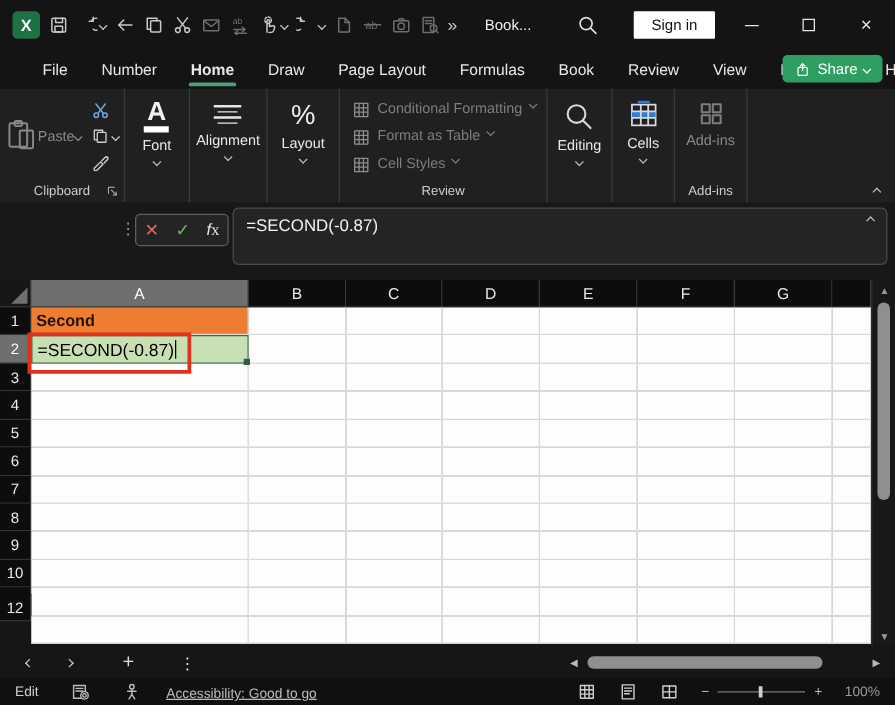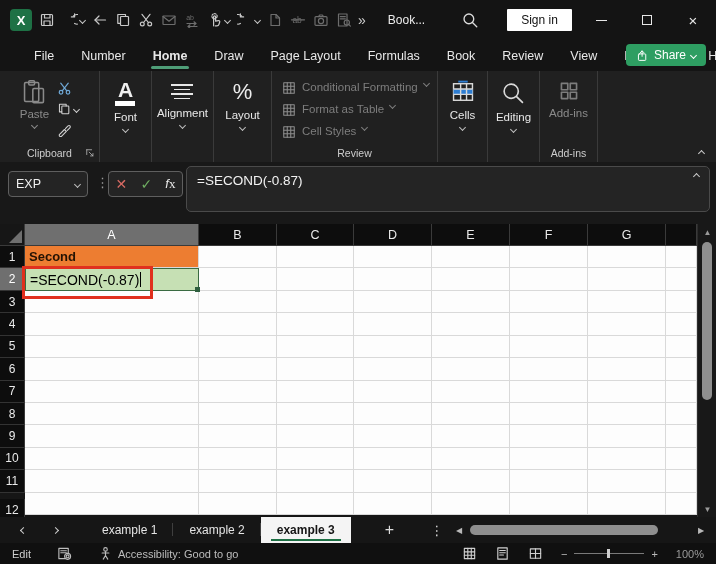--- a/index.html
+++ b/index.html
@@ -34,21 +34,21 @@
   .rgroup-label{position:absolute;bottom:3px;left:0;right:0;text-align:center;font-size:10.5px;color:#cdcdcd;}
   .bigbtn{display:flex;flex-direction:column;align-items:center;margin-top:9px;color:#e0e0e0;}
   .bigbtn .blabel{font-size:11.5px;margin-top:5px;color:#e8e8e8;}
   .bigbtn .blabel.dim{color:#8a8a8a;}
   .chev{display:inline-block;width:5px;height:5px;border-right:1.3px solid currentColor;border-bottom:1.3px solid currentColor;transform:rotate(45deg);}
   .chev.up{transform:rotate(-135deg);}
   .chev.left{transform:rotate(135deg);}
   .chev.right{transform:rotate(-45deg);}
   .bigbtn .chev{margin-top:4px;color:#bdbdbd;}
   .clip-body{display:flex;margin-top:8px;gap:8px;}
-  .paste-col{display:flex;flex-direction:column;align-items:center;color:#8a8a8a;}
+  .paste-col{display:flex;flex-direction:row;align-items:center;color:#8a8a8a;}
   .mini-col{display:flex;flex-direction:column;gap:6px;align-items:flex-start;padding-top:2px;}
   .mini-row{display:flex;align-items:center;gap:3px;color:#cfcfcf;}
   .fontA{font-size:21px;line-height:20px;color:#f0f0f0;font-weight:bold;text-align:center;}
   .fontA .bar{width:20px;height:5px;background:#fff;margin-top:1px;}
   .alines{display:flex;flex-direction:column;gap:3px;align-items:center;padding-top:4px;}
   .alines div{height:1.6px;background:#e6e6e6;}
   .pct{font-size:22px;color:#ececec;line-height:24px;}
   .styles-rows{display:flex;flex-direction:column;gap:8px;margin-top:10px;width:100%;padding-left:10px;}
   .style-row{display:flex;align-items:flex-start;gap:6px;color:#7d7d7d;font-size:11.5px;white-space:nowrap;}
   .dialog-launcher{position:absolute;bottom:4px;right:4px;color:#b4b4b4;}
@@ -95,21 +95,21 @@
   .skebab{color:#dcdcdc;font-size:13px;margin-left:36px;}
   .hscroll{position:absolute;right:8px;top:5px;width:256px;height:16px;display:flex;align-items:center;}
   .harrow{color:#b8b8b8;font-size:8px;width:14px;text-align:center;}
   .htrack{position:relative;flex:1;height:16px;}
   .hthumb{position:absolute;left:4px;top:3px;width:188px;height:10px;background:#8f8f8f;border-radius:5px;}
   .hspace{flex:1;}
 
   
   .statusbar{position:absolute;top:543px;left:0;width:716px;height:21px;background:#101010;display:flex;align-items:center;font-size:11px;color:#cfcfcf;}
   .sb-mode{margin-left:12px;}
-  .sb-icon{margin-left:26px;color:#bdbdbd;display:flex;align-items:center;gap:5px;}
+  .sb-icon{margin-left:26px;color:#bdbdbd;display:flex;align-items:flex-end;gap:20px;text-decoration:underline;}
   .sb-right{position:absolute;right:0;top:0;height:21px;display:flex;align-items:center;gap:18px;padding-right:12px;}
   .zoomctl{display:flex;align-items:center;gap:7px;color:#b9b9b9;}
   .ztrack{position:relative;width:70px;height:1px;background:#7a7a7a;}
   .zthumb{position:absolute;left:33px;top:-4px;width:3px;height:9px;background:#cfcfcf;}
   .zpct{color:#9a9a9a;}
   svg{display:block;}
 </style>
 </head>
 <body>
 
@@ -392,49 +392,49 @@
                 <path d="M2 6h12M2 10h12M6 2v12M10 2v12"></path>
               </svg>
             </span>
             <span>Cell Styles</span>
             <span class="chev"></span>
           </div>
         </div>
       <div class="rgroup-label">Review</div>
     </div>
 
+    <div class="rgroup" style="width:52px;">
+      <div class="bigbtn">
+        <span id="ic-editmag">
+            <svg width="26" height="26" viewBox="0 0 22 22" fill="none" stroke="#d9d9d9" stroke-width="1.4" stroke-linecap="round">
+              <circle cx="9.5" cy="9.5" r="6"></circle>
+              <path d="M14 14l5 5"></path>
+            </svg>
+          </span>
+        <span class="blabel">Editing</span>
+        <span class="chev"></span>
+      </div>
+    </div>
+
     <div class="rgroup" style="width:50px;">
       <div class="bigbtn">
         <span id="ic-cells">
             <svg width="26" height="24" viewBox="0 0 22 20" fill="none" stroke="#d9d9d9" stroke-width="1.2">
               <path d="M2 1v-0"></path>
               <rect x="3" y="3" width="16" height="14"></rect>
               <rect x="3" y="7.5" width="16" height="4.5" fill="#2d7dd2" stroke="none"></rect>
               <path d="M3 7.5h16M3 12h16M9 3v14M14 3v14"></path>
               <path d="M7 1.2h8" stroke="#2d7dd2" stroke-width="1.6"></path>
             </svg>
           </span>
         <span class="blabel">Cells</span>
         <span class="chev"></span>
       </div>
     </div>
 
-    <div class="rgroup" style="width:52px;">
-      <div class="bigbtn">
-        <span id="ic-editmag">
-            <svg width="26" height="26" viewBox="0 0 22 22" fill="none" stroke="#d9d9d9" stroke-width="1.4" stroke-linecap="round">
-              <circle cx="9.5" cy="9.5" r="6"></circle>
-              <path d="M14 14l5 5"></path>
-            </svg>
-          </span>
-        <span class="blabel">Editing</span>
-        <span class="chev"></span>
-      </div>
-    </div>
-
     <div class="rgroup" style="width:58px;">
       <div class="bigbtn">
         <span id="ic-addins" style="color:#7d7d7d;">
             <svg width="22" height="22" viewBox="0 0 16 16" fill="none" stroke="currentColor" stroke-width="1.2" stroke-linecap="round" stroke-linejoin="round">
               <rect x="2.5" y="2.5" width="4.6" height="4.6"></rect>
               <rect x="8.9" y="2.5" width="4.6" height="4.6"></rect>
               <rect x="2.5" y="8.9" width="4.6" height="4.6"></rect>
               <rect x="8.9" y="8.9" width="4.6" height="4.6"></rect>
             </svg>
           </span>
@@ -442,24 +442,20 @@
       </div>
       <div class="rgroup-label">Add-ins</div>
     </div>
 
     <div class="rgroup" style="flex:1;border-right:none;">
       <span class="ribbon-collapse chev up"></span>
     </div>
   </div>
 
   <div class="formula-row">
-    <div class="namebox">
-      <span>EXP</span>
-      <span class="chev"></span>
-    </div>
     <span class="fdots">⋮</span>
     <div class="fbtns">
       <span class="fx-cancel">✕</span>
       <span class="fx-enter">✓</span>
       <span class="fx-fn"><i>f</i>x</span>
     </div>
     <div class="fbar">
       <span>=SECOND(-0.87)</span>
       <span class="fbar-collapse chev up"></span>
     </div>
@@ -572,21 +568,21 @@
       <div class="cell" style="left: 666px; top: 223.78px; width: 31px; height: 22.42px;"></div>
       <div class="rowhead" style="top: 246.2px; height: 22.42px;">11</div>
       <div class="cell" style="left: 25px; top: 246.2px; width: 174px; height: 22.42px;"></div>
       <div class="cell" style="left: 199px; top: 246.2px; width: 78px; height: 22.42px;"></div>
       <div class="cell" style="left: 277px; top: 246.2px; width: 77px; height: 22.42px;"></div>
       <div class="cell" style="left: 354px; top: 246.2px; width: 78px; height: 22.42px;"></div>
       <div class="cell" style="left: 432px; top: 246.2px; width: 78px; height: 22.42px;"></div>
       <div class="cell" style="left: 510px; top: 246.2px; width: 78px; height: 22.42px;"></div>
       <div class="cell" style="left: 588px; top: 246.2px; width: 78px; height: 22.42px;"></div>
       <div class="cell" style="left: 666px; top: 246.2px; width: 31px; height: 22.42px;"></div>
-      <div class="rowhead" style="top: 251px; height: 22.42px; margin-top: 24px;">12</div>
+      <div class="rowhead" style="top: 251px; height: 22.42px;">12</div>
       <div class="cell" style="left: 25px; top: 268.62px; width: 174px; height: 22.42px;"></div>
       <div class="cell" style="left: 199px; top: 268.62px; width: 78px; height: 22.42px;"></div>
       <div class="cell" style="left: 277px; top: 268.62px; width: 77px; height: 22.42px;"></div>
       <div class="cell" style="left: 354px; top: 268.62px; width: 78px; height: 22.42px;"></div>
       <div class="cell" style="left: 432px; top: 268.62px; width: 78px; height: 22.42px;"></div>
       <div class="cell" style="left: 510px; top: 268.62px; width: 78px; height: 22.42px;"></div>
       <div class="cell" style="left: 588px; top: 268.62px; width: 78px; height: 22.42px;"></div>
       <div class="cell" style="left: 666px; top: 268.62px; width: 31px; height: 22.42px;"></div>
       <div class="fill-handle" style="left: 195px; top: 62.84px;"></div>
       <div class="annotation" style="left: 22px; top: 42px; width: 131px; height: 33px; border-color: rgb(224, 48, 30);"></div>
@@ -597,33 +593,20 @@
       </div>
     </div>
 
   <div class="sheetbar">
     <span class="snav">
         <span class="chev left"></span>
       </span>
     <span class="snav">
         <span class="chev right"></span>
       </span>
-    <div class="stabs" id="stabs">
-        <div class="stab">
-          <span>example 1</span>
-          <span class="sdiv"></span>
-        </div>
-        <div class="stab">
-          <span>example 2</span>
-          <span class="sdiv"></span>
-        </div>
-        <div class="stab active">
-          <span>example 3</span>
-        </div>
-      </div>
     <span class="snew">+</span>
     <span class="skebab">⋮</span>
     <div class="hspace"></div>
     <div class="hscroll">
       <span class="harrow">◀</span>
       <div class="htrack">
           <div class="hthumb"></div>
         </div>
       <span class="harrow">▶</span>
     </div>

